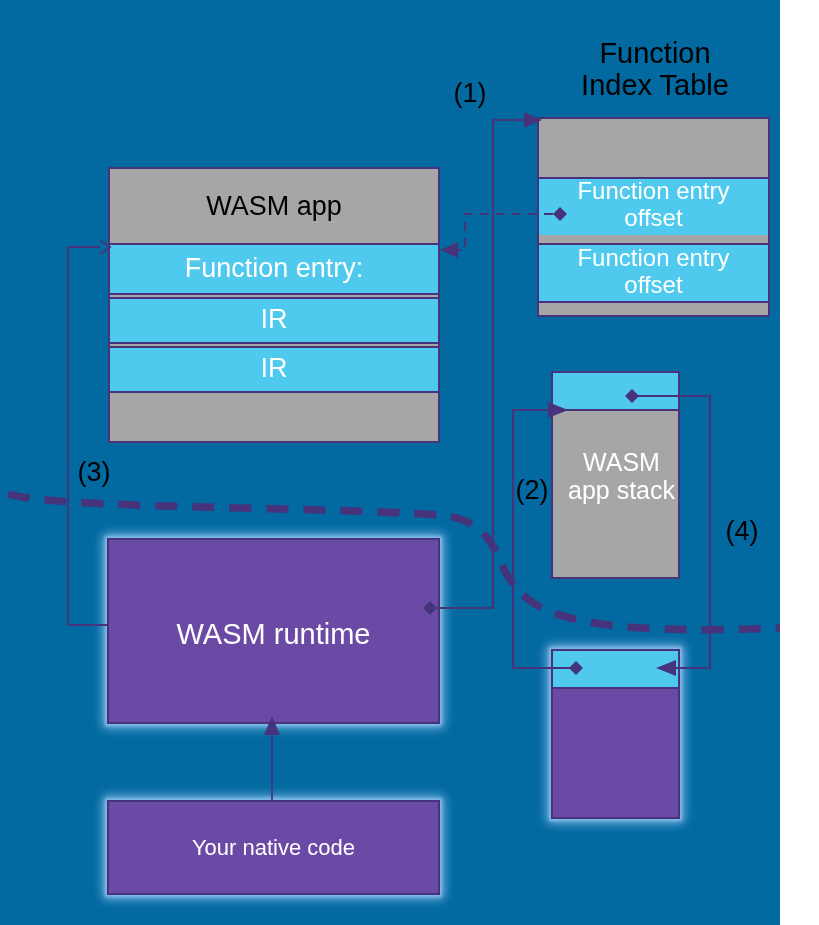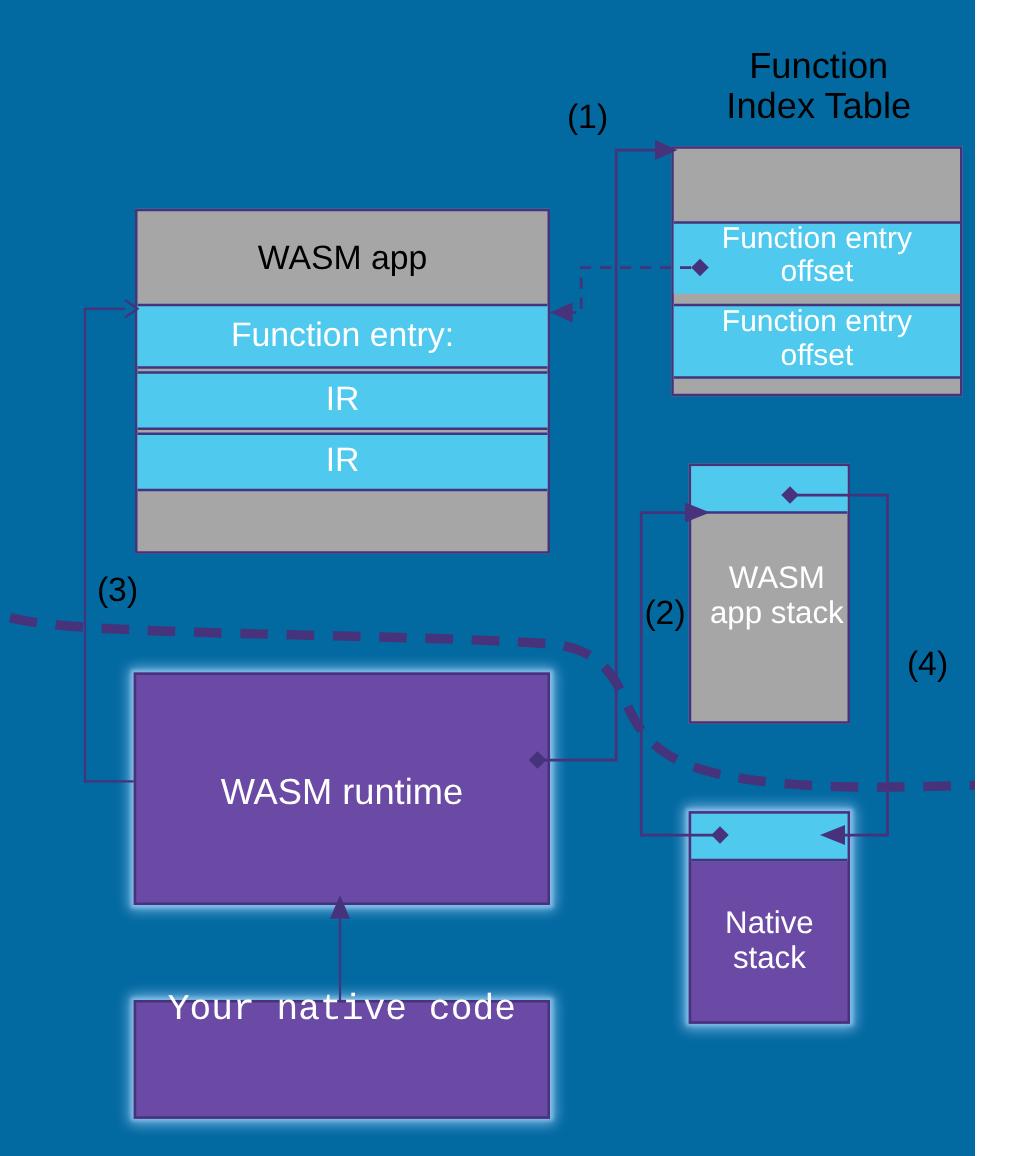--- a/index.html
+++ b/index.html
@@ -142,30 +142,28 @@
     <div class="band fill-cyan" style="top:0px; height:38px; border-bottom:2px solid #46337B;"></div>
   </div>
 
   <div class="lbl t-white" style="left:557px; top:440px; width:129px; height:72px; font-size:25px;">WASM
 app stack</div>
 
   <div class="box fill-purple glow" style="left:551px; top:649px; width:129px; height:170px;">
     <div class="band fill-cyan" style="top:0px; height:38px; border-bottom:2px solid #46337B;"></div>
   </div>
 
-  <div class="lbl t-white" style="left:551px; top:715px; width:129px; height:74px; font-size:25px;">Native
-stack</div>
 
   <div class="box fill-purple glow" style="left:107px; top:538px; width:333px; height:186px;"></div>
 
   <div class="lbl t-white" style="left:107px; top:613px; width:333px; height:42px; font-size:29px;">WASM runtime</div>
 
   <div class="box fill-purple glow" style="left:107px; top:800px; width:333px; height:95px;"></div>
 
-  <div class="lbl t-white" style="left:107px; top:788px; width:333px; height:40px; font-size:29px;font-family:Liberation Mono, monospace;">Your native code</div>
+  <div class="lbl t-white" style="left:107px; top:828px; width:333px; height:40px; font-size:22px;">Your native code</div>
 
   <div class="lbl step-num" style="left:448px; top:76px; width:44px; height:34px;">(1)</div>
 
   <div class="lbl step-num" style="left:510px; top:473px; width:44px; height:34px;">(2)</div>
 
   <div class="lbl step-num" style="left:72px; top:455px; width:44px; height:34px;">(3)</div>
 
   <div class="lbl step-num" style="left:720px; top:514px; width:44px; height:34px;">(4)</div>
 
   <svg id="wires" viewBox="0 0 819 925">

